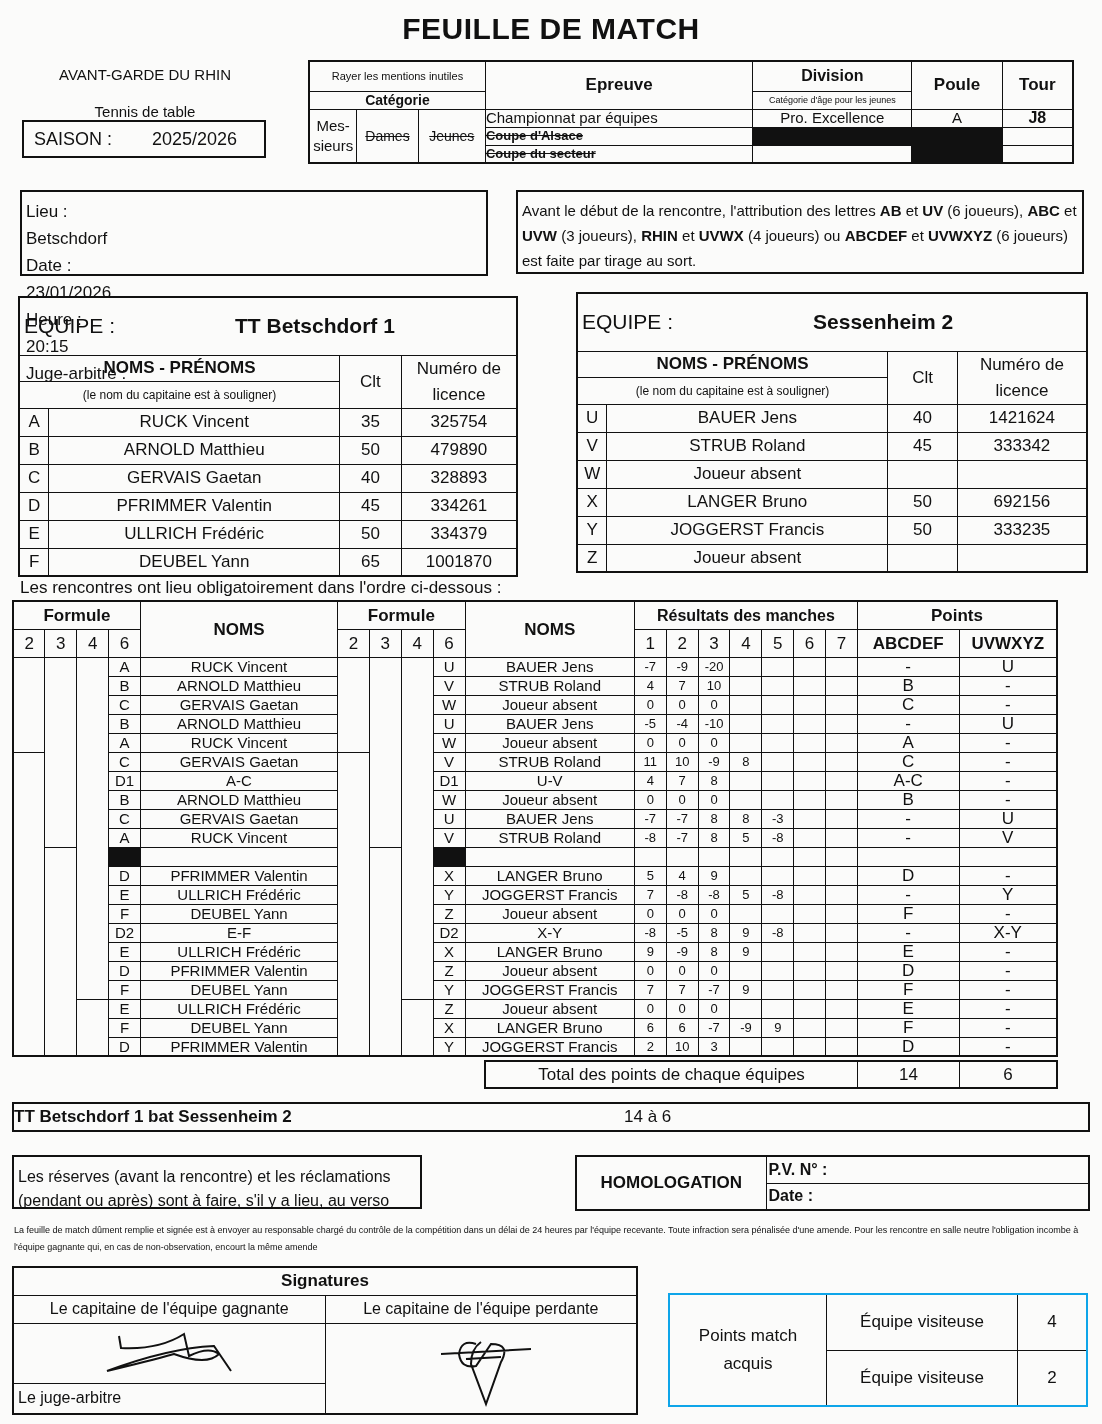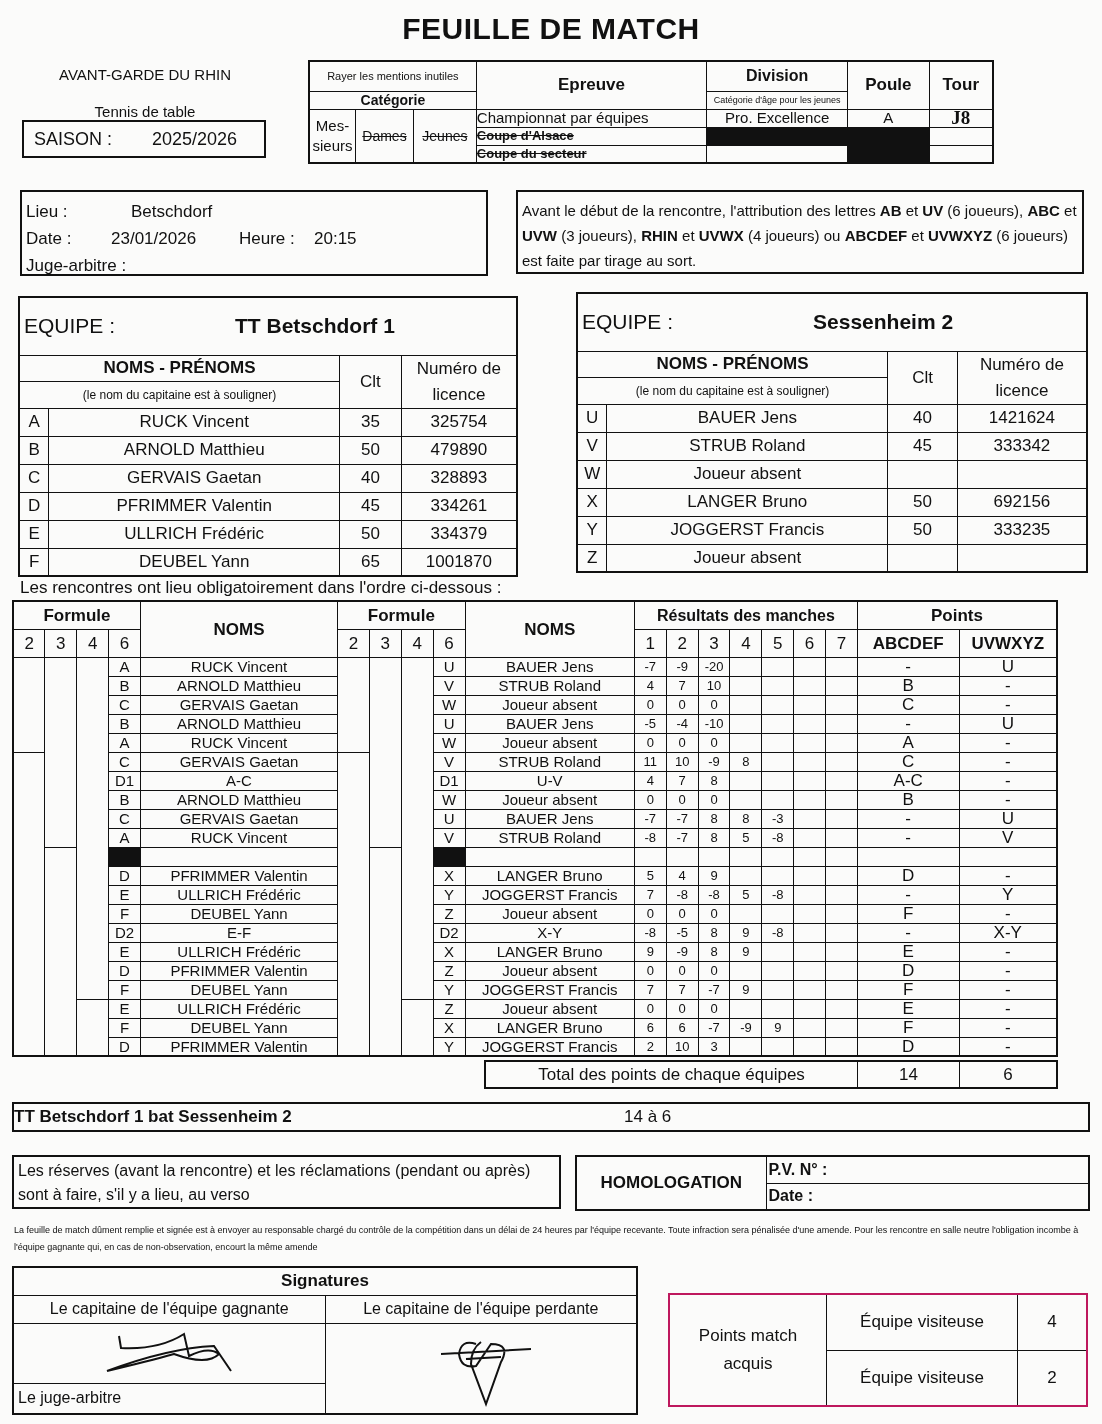--- a/index.html
+++ b/index.html
@@ -5,48 +5,48 @@
   * { box-sizing: border-box; margin: 0; padding: 0; }
   html, body { width: 1102px; height: 1424px; background: #fbfbfa; overflow: hidden; }
   body { position: relative; font-family: "Liberation Sans", "DejaVu Sans", sans-serif; color: #111; }
   .abs { position: absolute; }
   .title { left: 0; width: 1102px; top: 12px; text-align: center; font-size: 30px; font-weight: bold; letter-spacing: 0.5px; }
   .club { left: 20px; width: 250px; text-align: center; font-size: 15px; }
   .saison-box { left: 22px; top: 120px; width: 244px; height: 38px; border: 2px solid #111; display: flex; align-items: center; padding-left: 10px; font-size: 18px; }
   .saison-box span.v { margin-left: 40px; }
   table { border-collapse: collapse; }
   td, th { border: 1.5px solid #111; text-align: center; font-weight: normal; }
-  .cat-table { left: 308px; top: 60px; width: 686px; font-size: 14px; border: 2px solid #111; }
+  .cat-table { left: 308px; top: 60px; width: 766px; font-size: 14px; border: 2px solid #111; }
   .cat-table td { padding: 0; height: 18px; line-height: 16px; }
   .strike { text-decoration: line-through; }
   .bold { font-weight: bold; }
   .small { font-size: 11px; }
   .black { background: #111; }
   .lieu-box { left: 20px; top: 190px; width: 468px; height: 86px; border: 2px solid #111; font-size: 17px; padding: 6px 4px; line-height: 27px; }
-  .lieu-box .row { display: flex; }
+  .lieu-box .row { display: flex; flex-direction: column; }
   .info-box { left: 516px; top: 190px; width: 568px; height: 84px; border: 2px solid #111; font-size: 15px; padding: 6px 4px; line-height: 25px; }
   .team { border: 2px solid #111; font-size: 17px; }
   .team td { height: 28px; padding: 0 2px; }
   .team .hdr td { height: 34px; }
   .team .equipe { font-size: 21px; text-align: left; height: 58px; padding-left: 4px; }
   .team .equipe b { font-weight: bold; }
   .note { left: 20px; top: 578px; font-size: 17px; }
   .matches { left: 12px; top: 600px; width: 1046px; font-size: 15px; border: 2px solid #111; }
   .matches td { height: 19px; padding: 0; line-height: 17px; }
   .matches .num { font-size: 13px; }
   .matches .h1 td { height: 28px; }
   .total-row td { height: 27px; font-size: 17px; }
   .result-box { left: 12px; top: 1102px; width: 1078px; height: 30px; border: 2px solid #111; font-size: 17px; display: flex; align-items: center; }
-  .reserve-box { left: 12px; top: 1155px; width: 549px; height: 54px; border: 2px solid #111; font-size: 16px; padding: 2px 4px; line-height: 24px; }
+  .reserve-box { left: 12px; top: 1155px; width: 410px; height: 54px; border: 2px solid #111; font-size: 16px; padding: 8px 4px; line-height: 24px; }
   .homolog { left: 575px; top: 1155px; width: 515px; height: 56px; border: 2px solid #111; }
   .homolog td { font-size: 16px; }
   .footer-note { left: 14px; top: 1222px; width: 1070px; font-size: 9px; line-height: 17px; }
   .sig { left: 12px; top: 1266px; width: 626px; border: 2px solid #111; font-size: 16px; }
   .sig td { height: 28px; }
-  .pts { left: 668px; top: 1293px; width: 420px; border: 2px solid #be185d; font-size: 17px; }
+  .pts { left: 668px; top: 1293px; width: 420px; border: 2px solid #0ea5e9; font-size: 17px; }
   .pts td { height: 56px; }
 </style>
 </head>
 <body>
 
 <div class="abs title">FEUILLE DE MATCH</div>
 <div class="abs club" style="top:66px;">AVANT-GARDE DU RHIN</div>
 <div class="abs club" style="top:103px;">Tennis de table</div>
 <div class="abs saison-box">
   <span>SAISON :</span>
@@ -75,21 +75,21 @@
     <td colspan="3" class="bold">Catégorie</td>
     <td style="font-size:9px;line-height:11px;">Catégorie d'âge pour les jeunes</td>
   </tr>
   <tr>
     <td rowspan="3" style="font-size:15px;line-height:20px;">Mes-sieurs</td>
     <td rowspan="3" class="strike">Dames</td>
     <td rowspan="3" class="strike">Jeunes</td>
     <td style="text-align:left;font-size:15px;">Championnat par équipes</td>
     <td style="font-size:15px;">Pro. Excellence</td>
     <td style="font-size:15px;">A</td>
-    <td class="bold" style="font-size:19px;font-family:Liberation Serif, serif;">J8</td>
+    <td class="bold" style="font-size:16px;">J8</td>
   </tr>
   <tr>
     <td class="strike bold" style="text-align:left;font-size:13px;">Coupe d'Alsace</td>
     <td class="black"></td>
     <td rowspan="2" class="black"></td>
     <td></td>
   </tr>
   <tr>
     <td class="strike bold" style="text-align:left;font-size:13px;">Coupe du secteur</td>
     <td></td>

